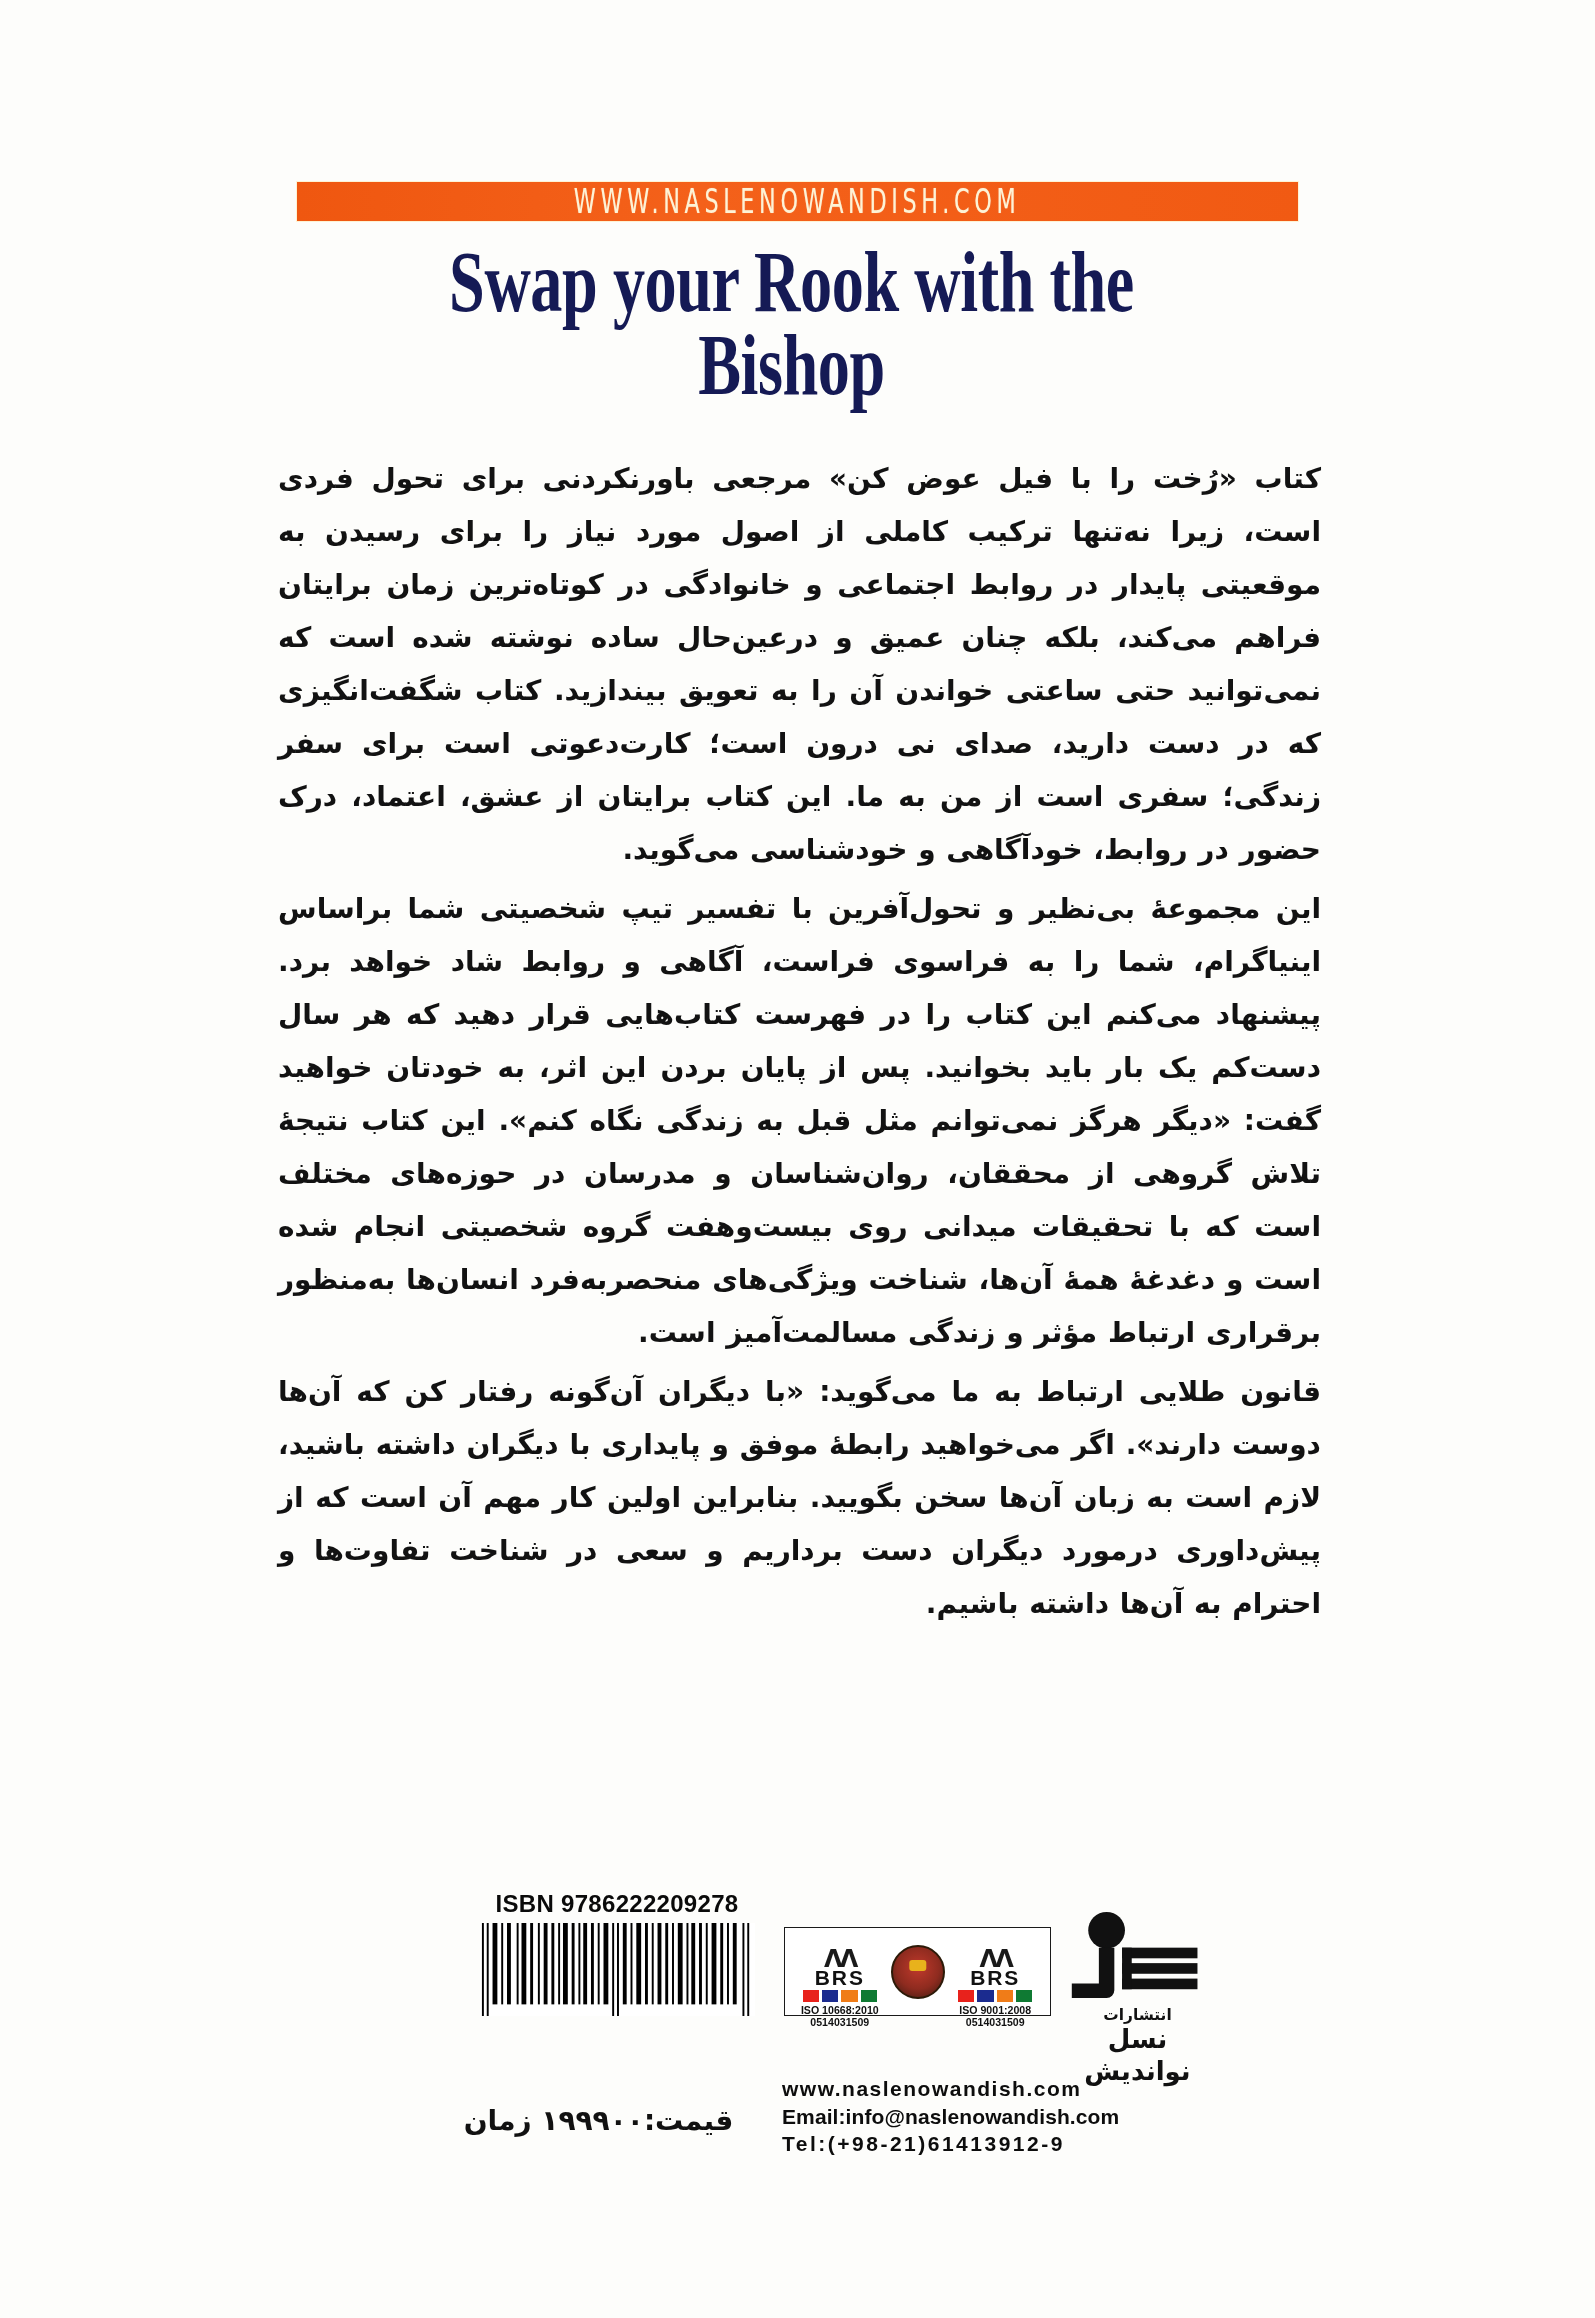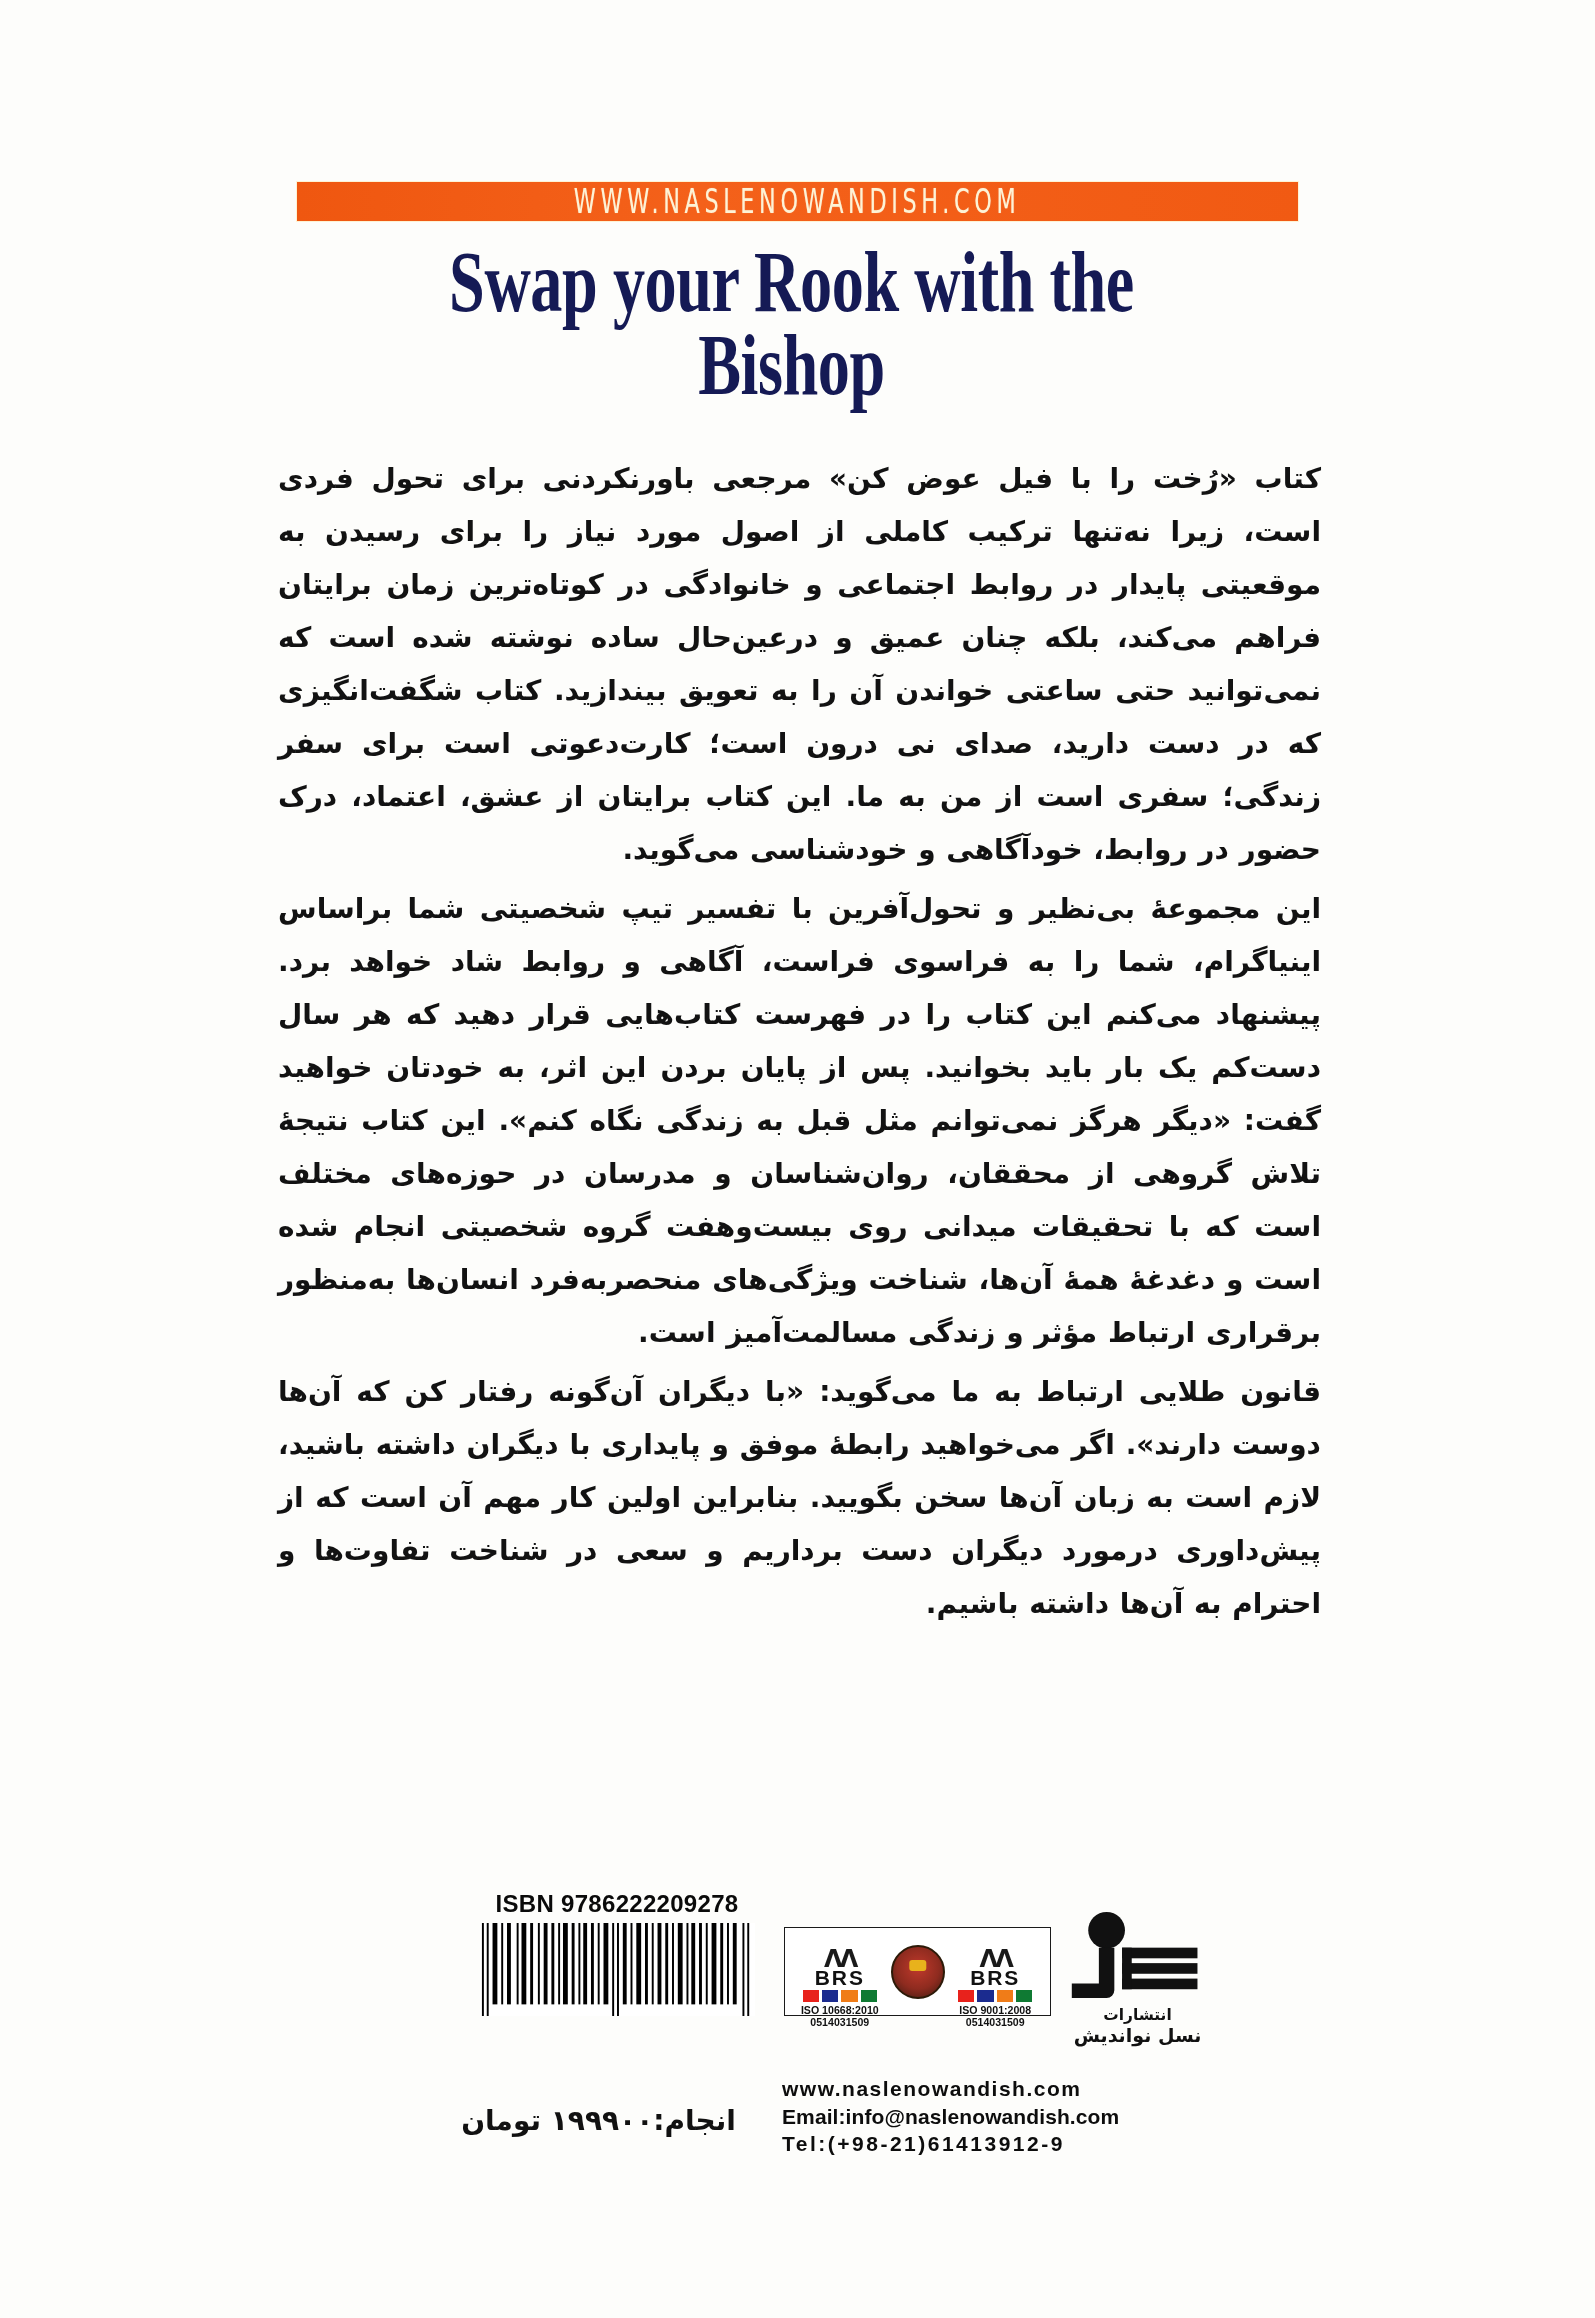--- a/index.html
+++ b/index.html
@@ -232,21 +232,21 @@
     top: 116px;
     width: 159px;
     direction: rtl;
     text-align: center;
     font-family: "DejaVu Sans", sans-serif;
     font-weight: bold;
     color: #111;
     line-height: 1.2;
   }
   .pub-name .l1 { font-size: 15.4px; display: block; }
-  .pub-name .l2 { font-size: 19px; display: block; }
+  .pub-name .l2 { font-size: 26px; display: block; }
 
   
   .contact {
     position: absolute;
     left: 782px;
     top: 185px;
     width: 444px;
     text-align: left;
     font-family: "Liberation Sans", "DejaVu Sans", sans-serif;
     color: #0d0d0d;
@@ -321,21 +321,21 @@
           <rect x="240" y="0" width="5" height="84"></rect>
           <rect x="249" y="0" width="3" height="84"></rect>
           <rect x="256" y="0" width="2" height="84"></rect>
           <rect x="262" y="0" width="4" height="84"></rect>
           <rect x="272" y="0" width="2" height="96"></rect>
           <rect x="277" y="0" width="2" height="96"></rect>
         </g>
       </svg>
     </div>
 
-    <div class="price">انجام:۱۹۹۹۰۰ تومان</div>
+    <div class="price">قیمت:۱۹۹۹۰۰ زمان</div>
 
     <div class="cert-box">
       <div class="brs">
         <span class="brs-mark">ΛΛ</span>
         <span class="brs-name">BRS</span>
         <span class="brs-swatches">
           <i class="sw" style="background:#e8221c"></i>
             <i class="sw" style="background:#1b2b8f"></i>
             <i class="sw" style="background:#f07c18"></i>
             <i class="sw" style="background:#0f7a33"></i>

